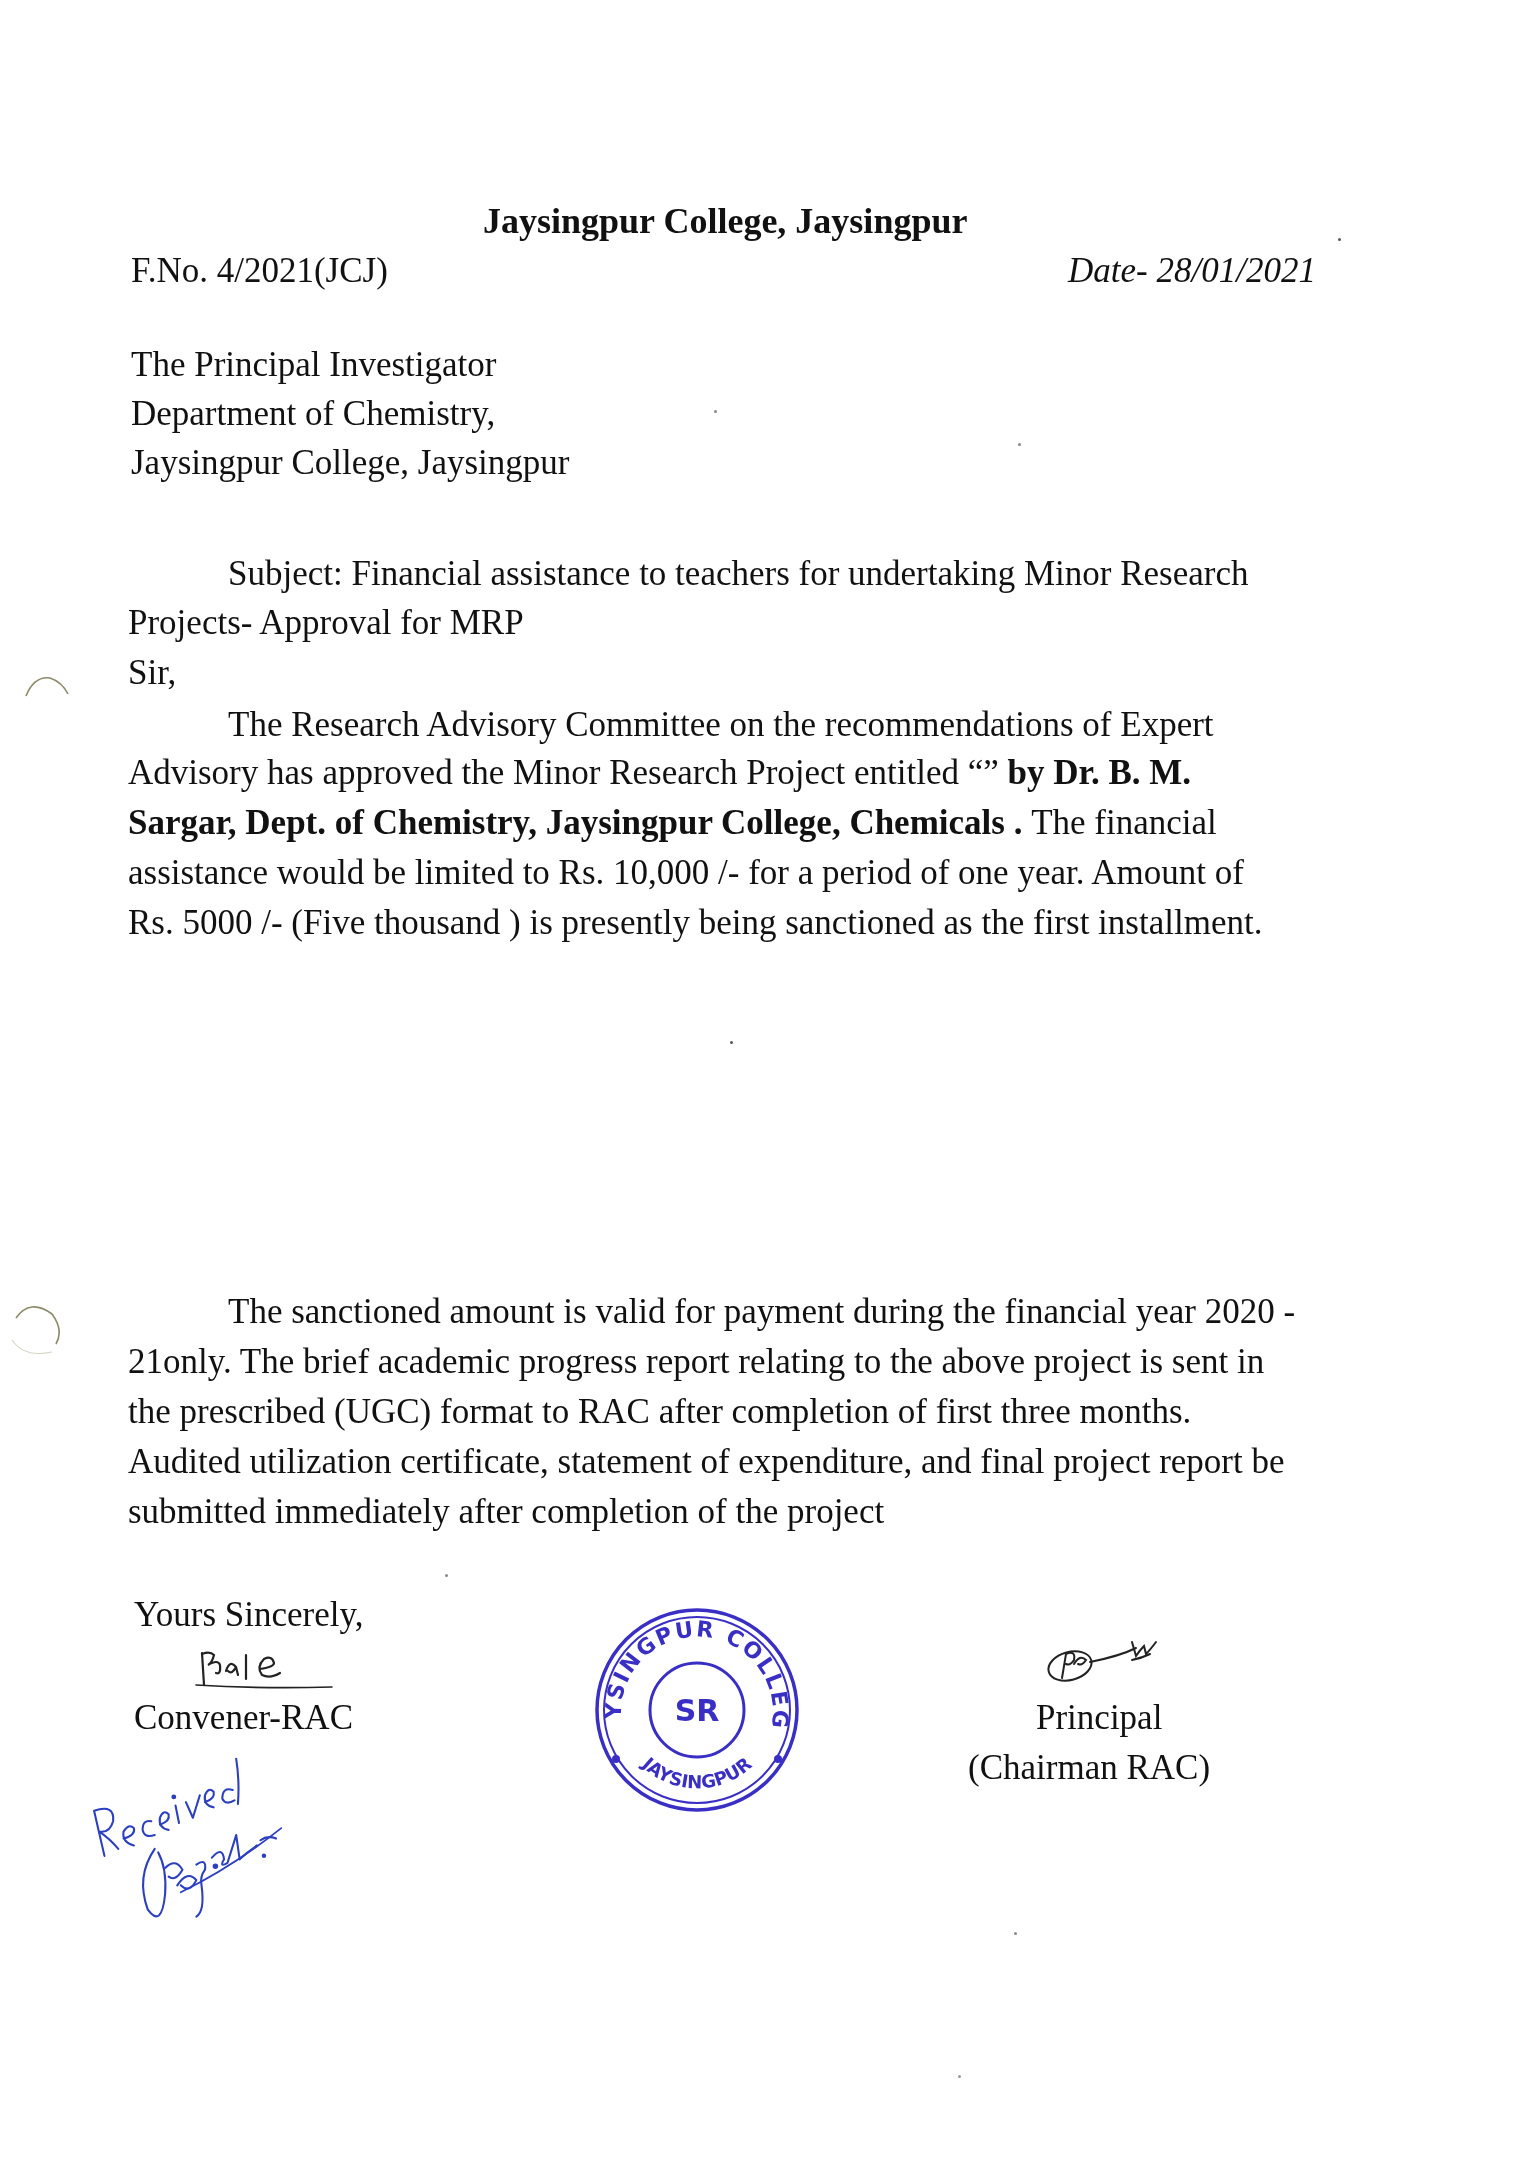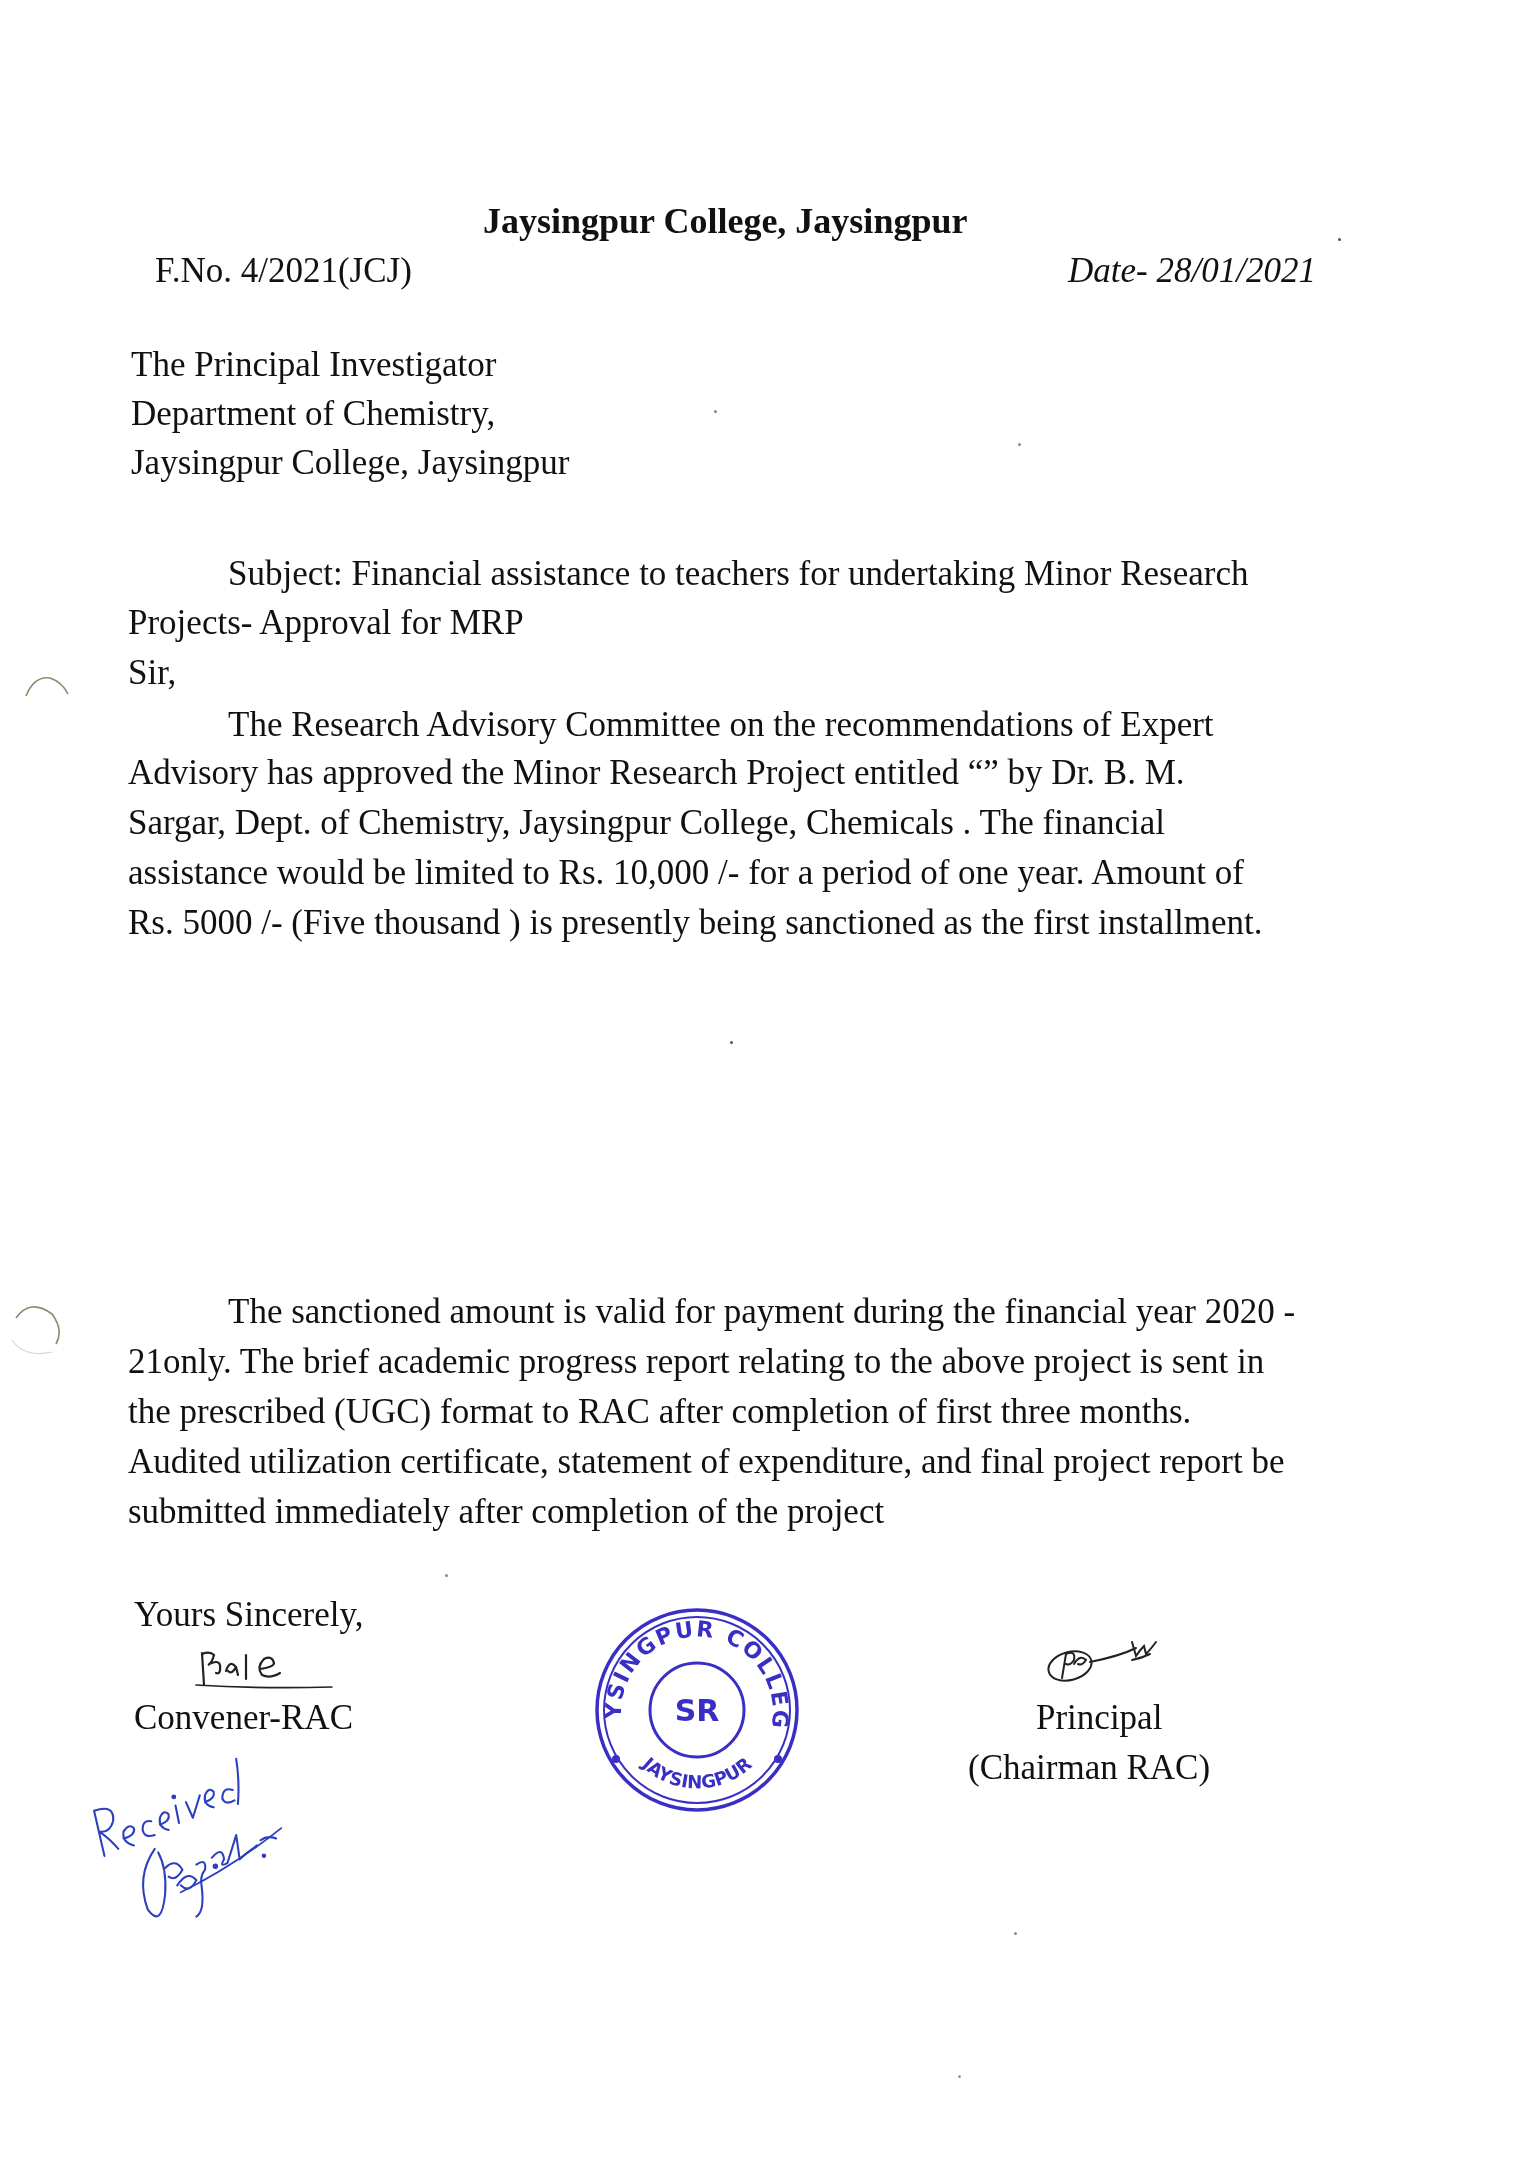--- a/index.html
+++ b/index.html
@@ -1,21 +1,21 @@
 <!DOCTYPE html>
 <html><head>
 <meta charset="utf-8">
 <style>
   html, body { margin: 0; padding: 0; background: #ffffff; }
   body { width: 1528px; height: 2165px; position: relative; overflow: hidden;
          font-family: "Liberation Serif", "DejaVu Serif", serif; color: #111; }
   .t { position: absolute; white-space: nowrap; font-size: 35px; line-height: 1; }
-  .b { font-weight: normal; }
+  .b { font-weight: bold; }
   .title { font-size: 36px; font-weight: bold; left: 483px; top: 203px; }
-  .fno { left: 131px; top: 253px; margin-left: 24px; }
+  .fno { left: 131px; top: 253px; }
   .date { left: 1068px; top: 253px; font-style: italic; }
   .addr { left: 131px; }
   .para-line { left: 128px; }
   .indent { left: 228px; }
   table.budget { position: absolute; left: 113px; top: 946px; width: 1328px; border-collapse: collapse;
                  font-size: 35px; }
   table.budget td { border: 2px solid #222; padding: 0 12px; vertical-align: middle; }
   .hdr-row td { height: 42px; border-left: none; border-right: none; }
   .hdr-row td:first-child { border-left: 2px solid #222; }
   .hdr-row td:last-child { border-right: 2px solid #222; }

